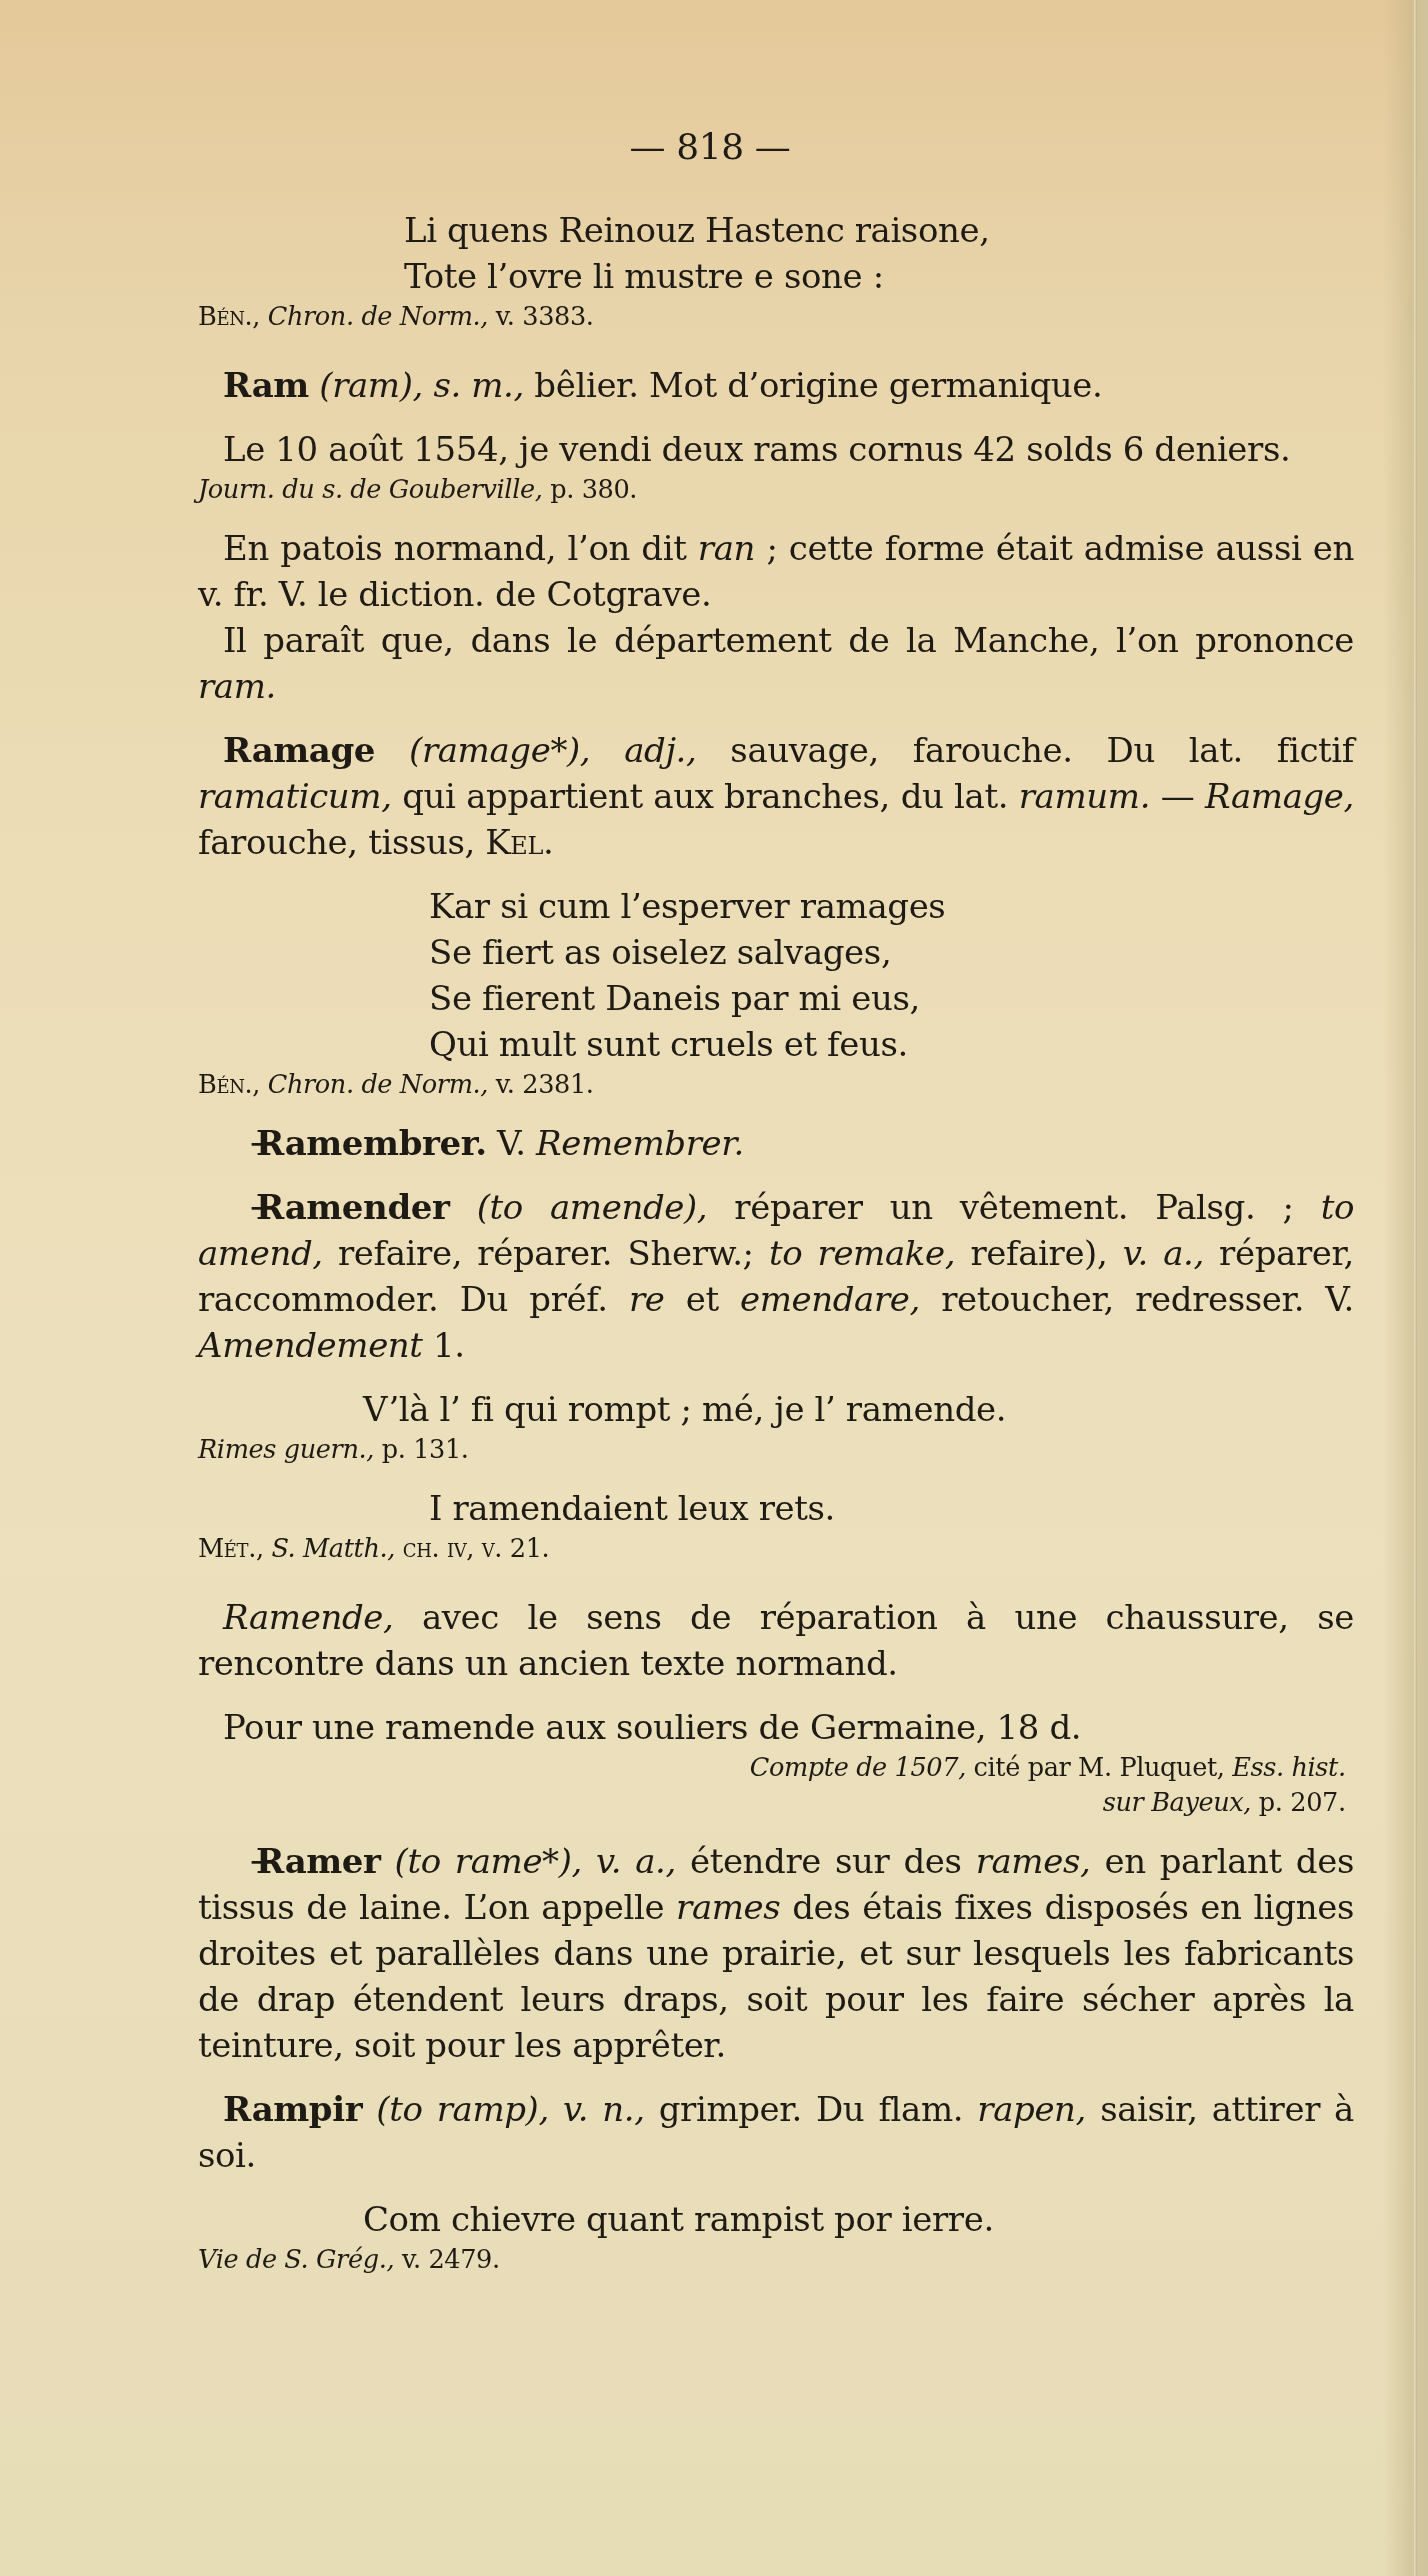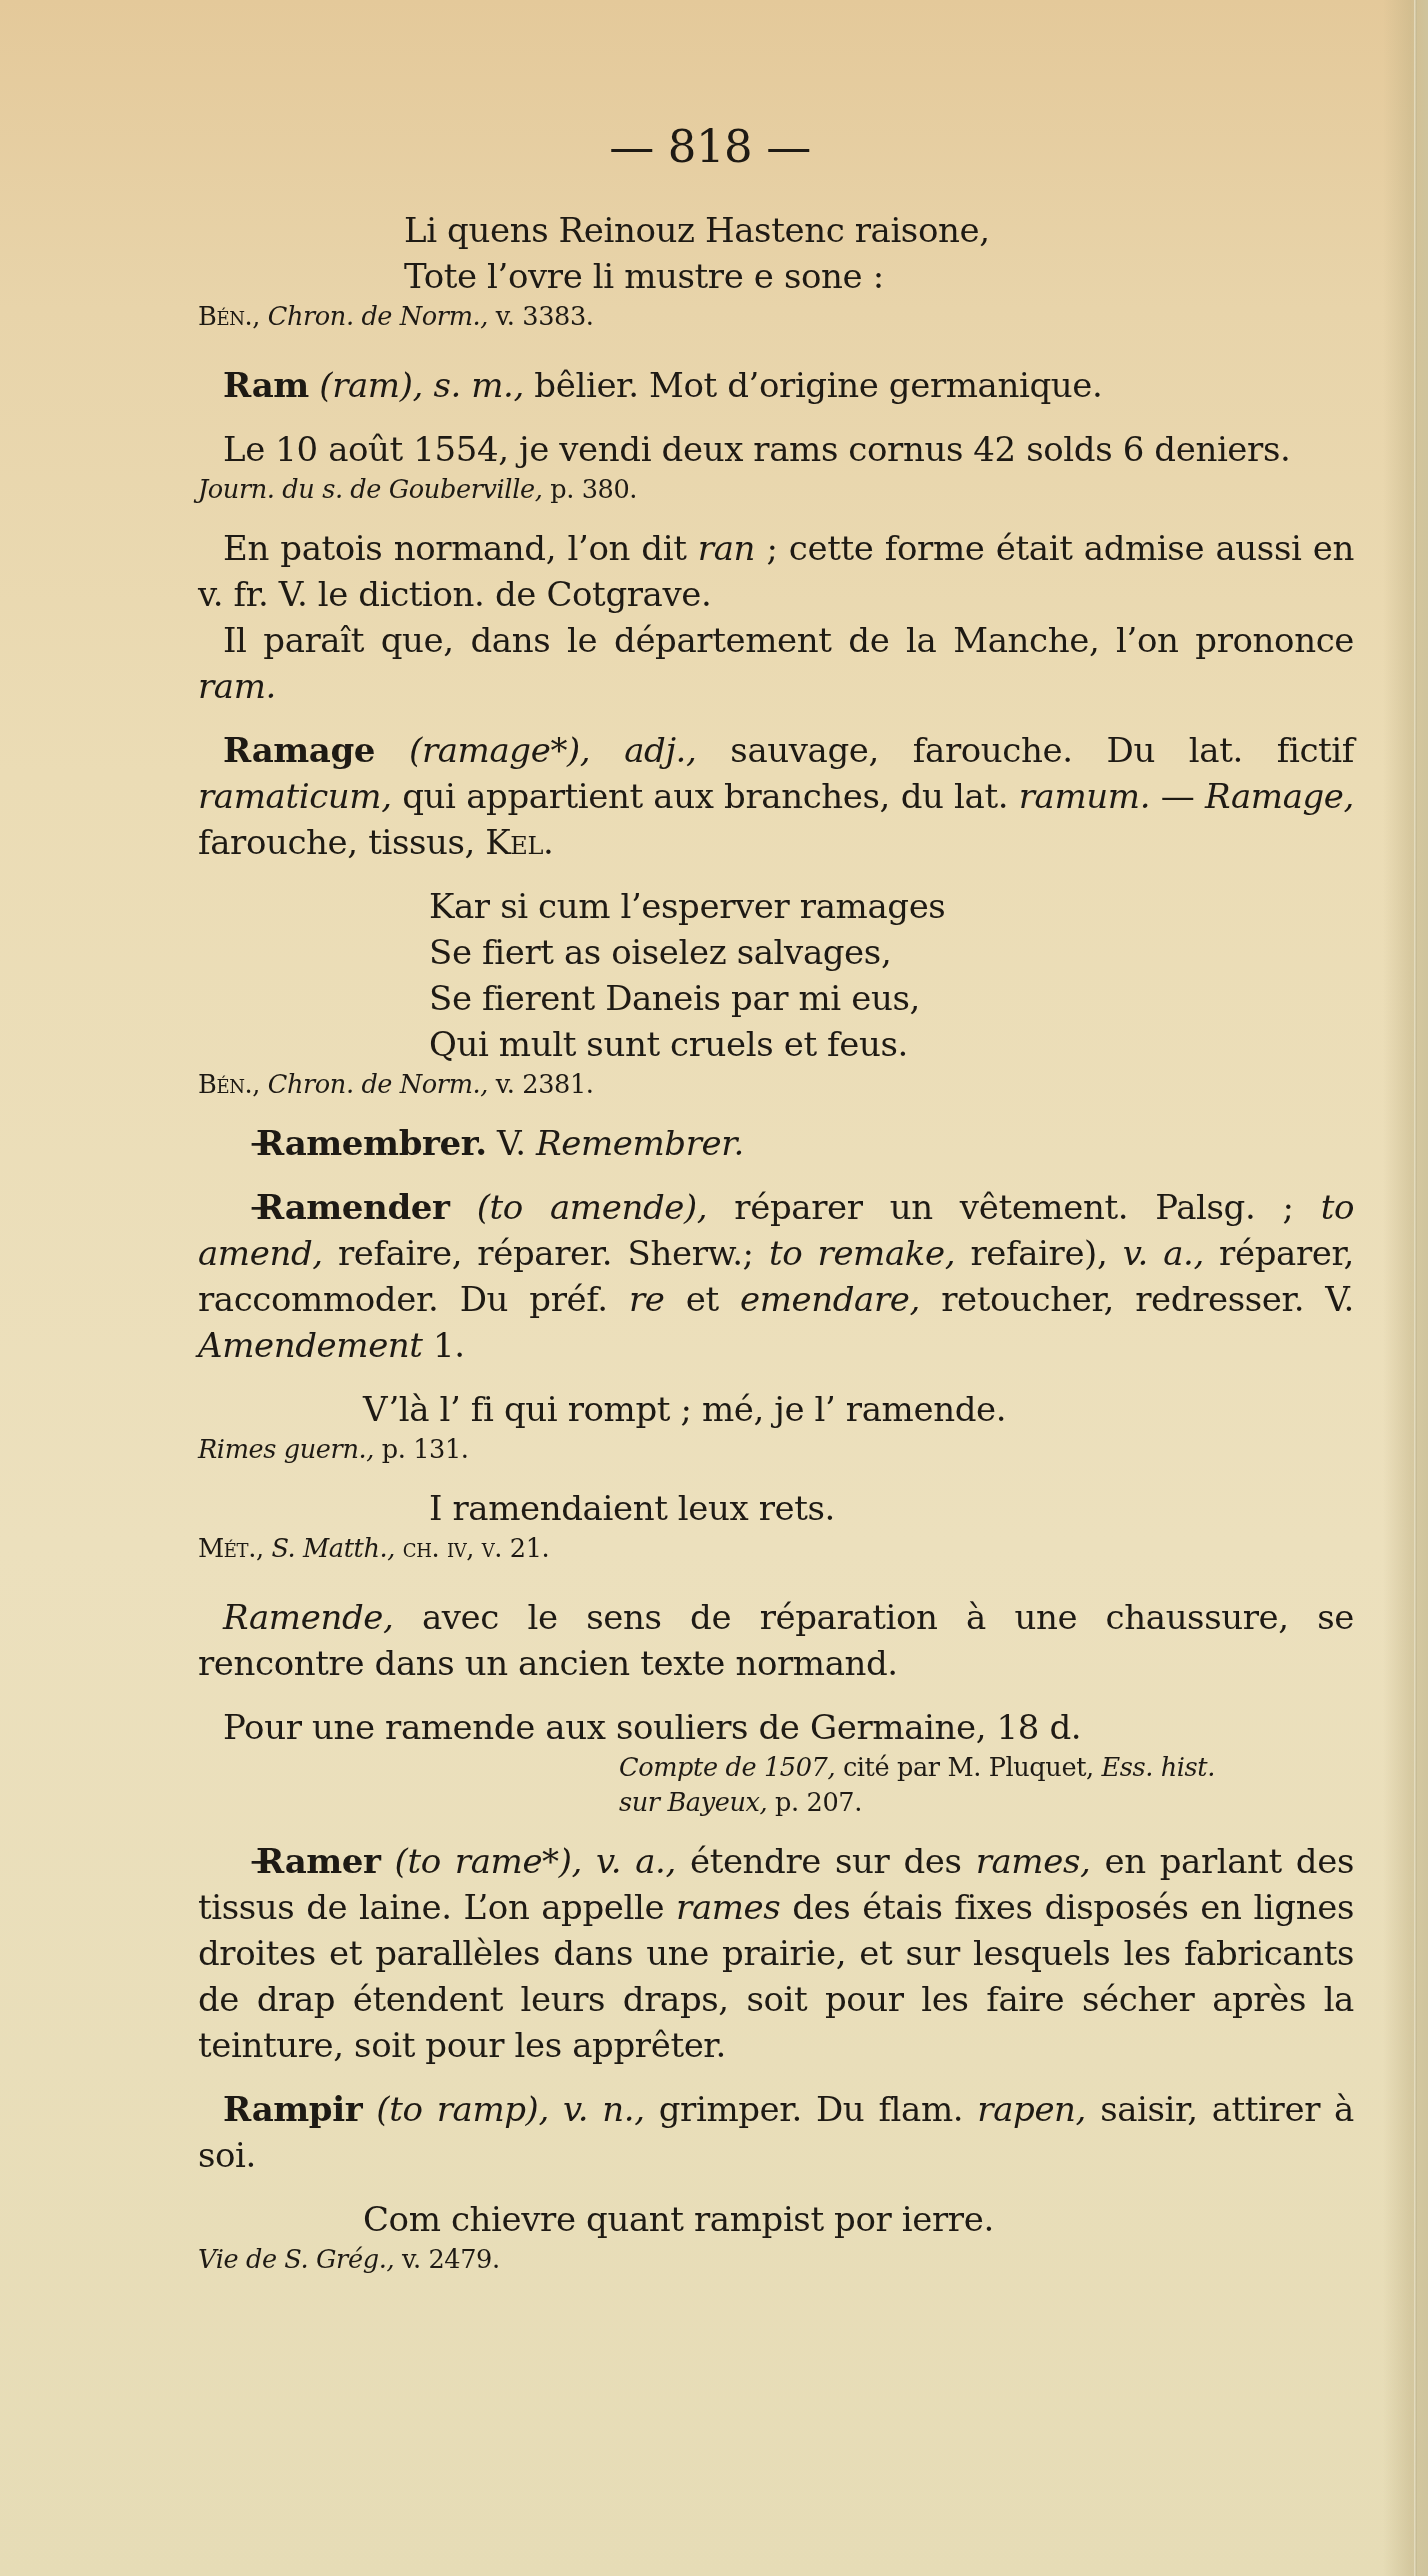--- a/index.html
+++ b/index.html
@@ -25,35 +25,35 @@
       position: absolute;
       left: 198px;
       top: 124px;
       width: 1156px;
       font-size: 34px;
       line-height: 46px;
       letter-spacing: -0.4px;
     }
     .folio {
       text-align: center;
-      font-size: 45px;
+      font-size: 36px;
       margin-left: -132px;
       height: 50px;
       margin-bottom: 33px;
     }
     .verse { margin-left: 231px; }
     .verse.wide { margin-left: 165px; }
     .verse.mid { margin-left: 206px; }
     .verse .vline { display: block; white-space: nowrap; }
     .cite {
       font-size: 25.6px;
       line-height: 35px;
       padding-right: 8.3px;
     }
-    .cite.multi { text-align: left; margin-left: 421px; }
+    .cite.multi { text-align: right; margin-left: 421px; }
     .cite.multi .second { display: block; }
     .sc { font-variant: small-caps; }
     .it { font-style: italic; }
     .b { font-weight: bold; }
     .para { text-indent: 25px; text-align: justify; }
     .gap-s { height: 18px; }
     .gap-m { height: 28px; }
     .entry-head { text-indent: 0; }
     .cross {
       display: inline-block; width: 33px; text-align: left; font-weight: normal;

